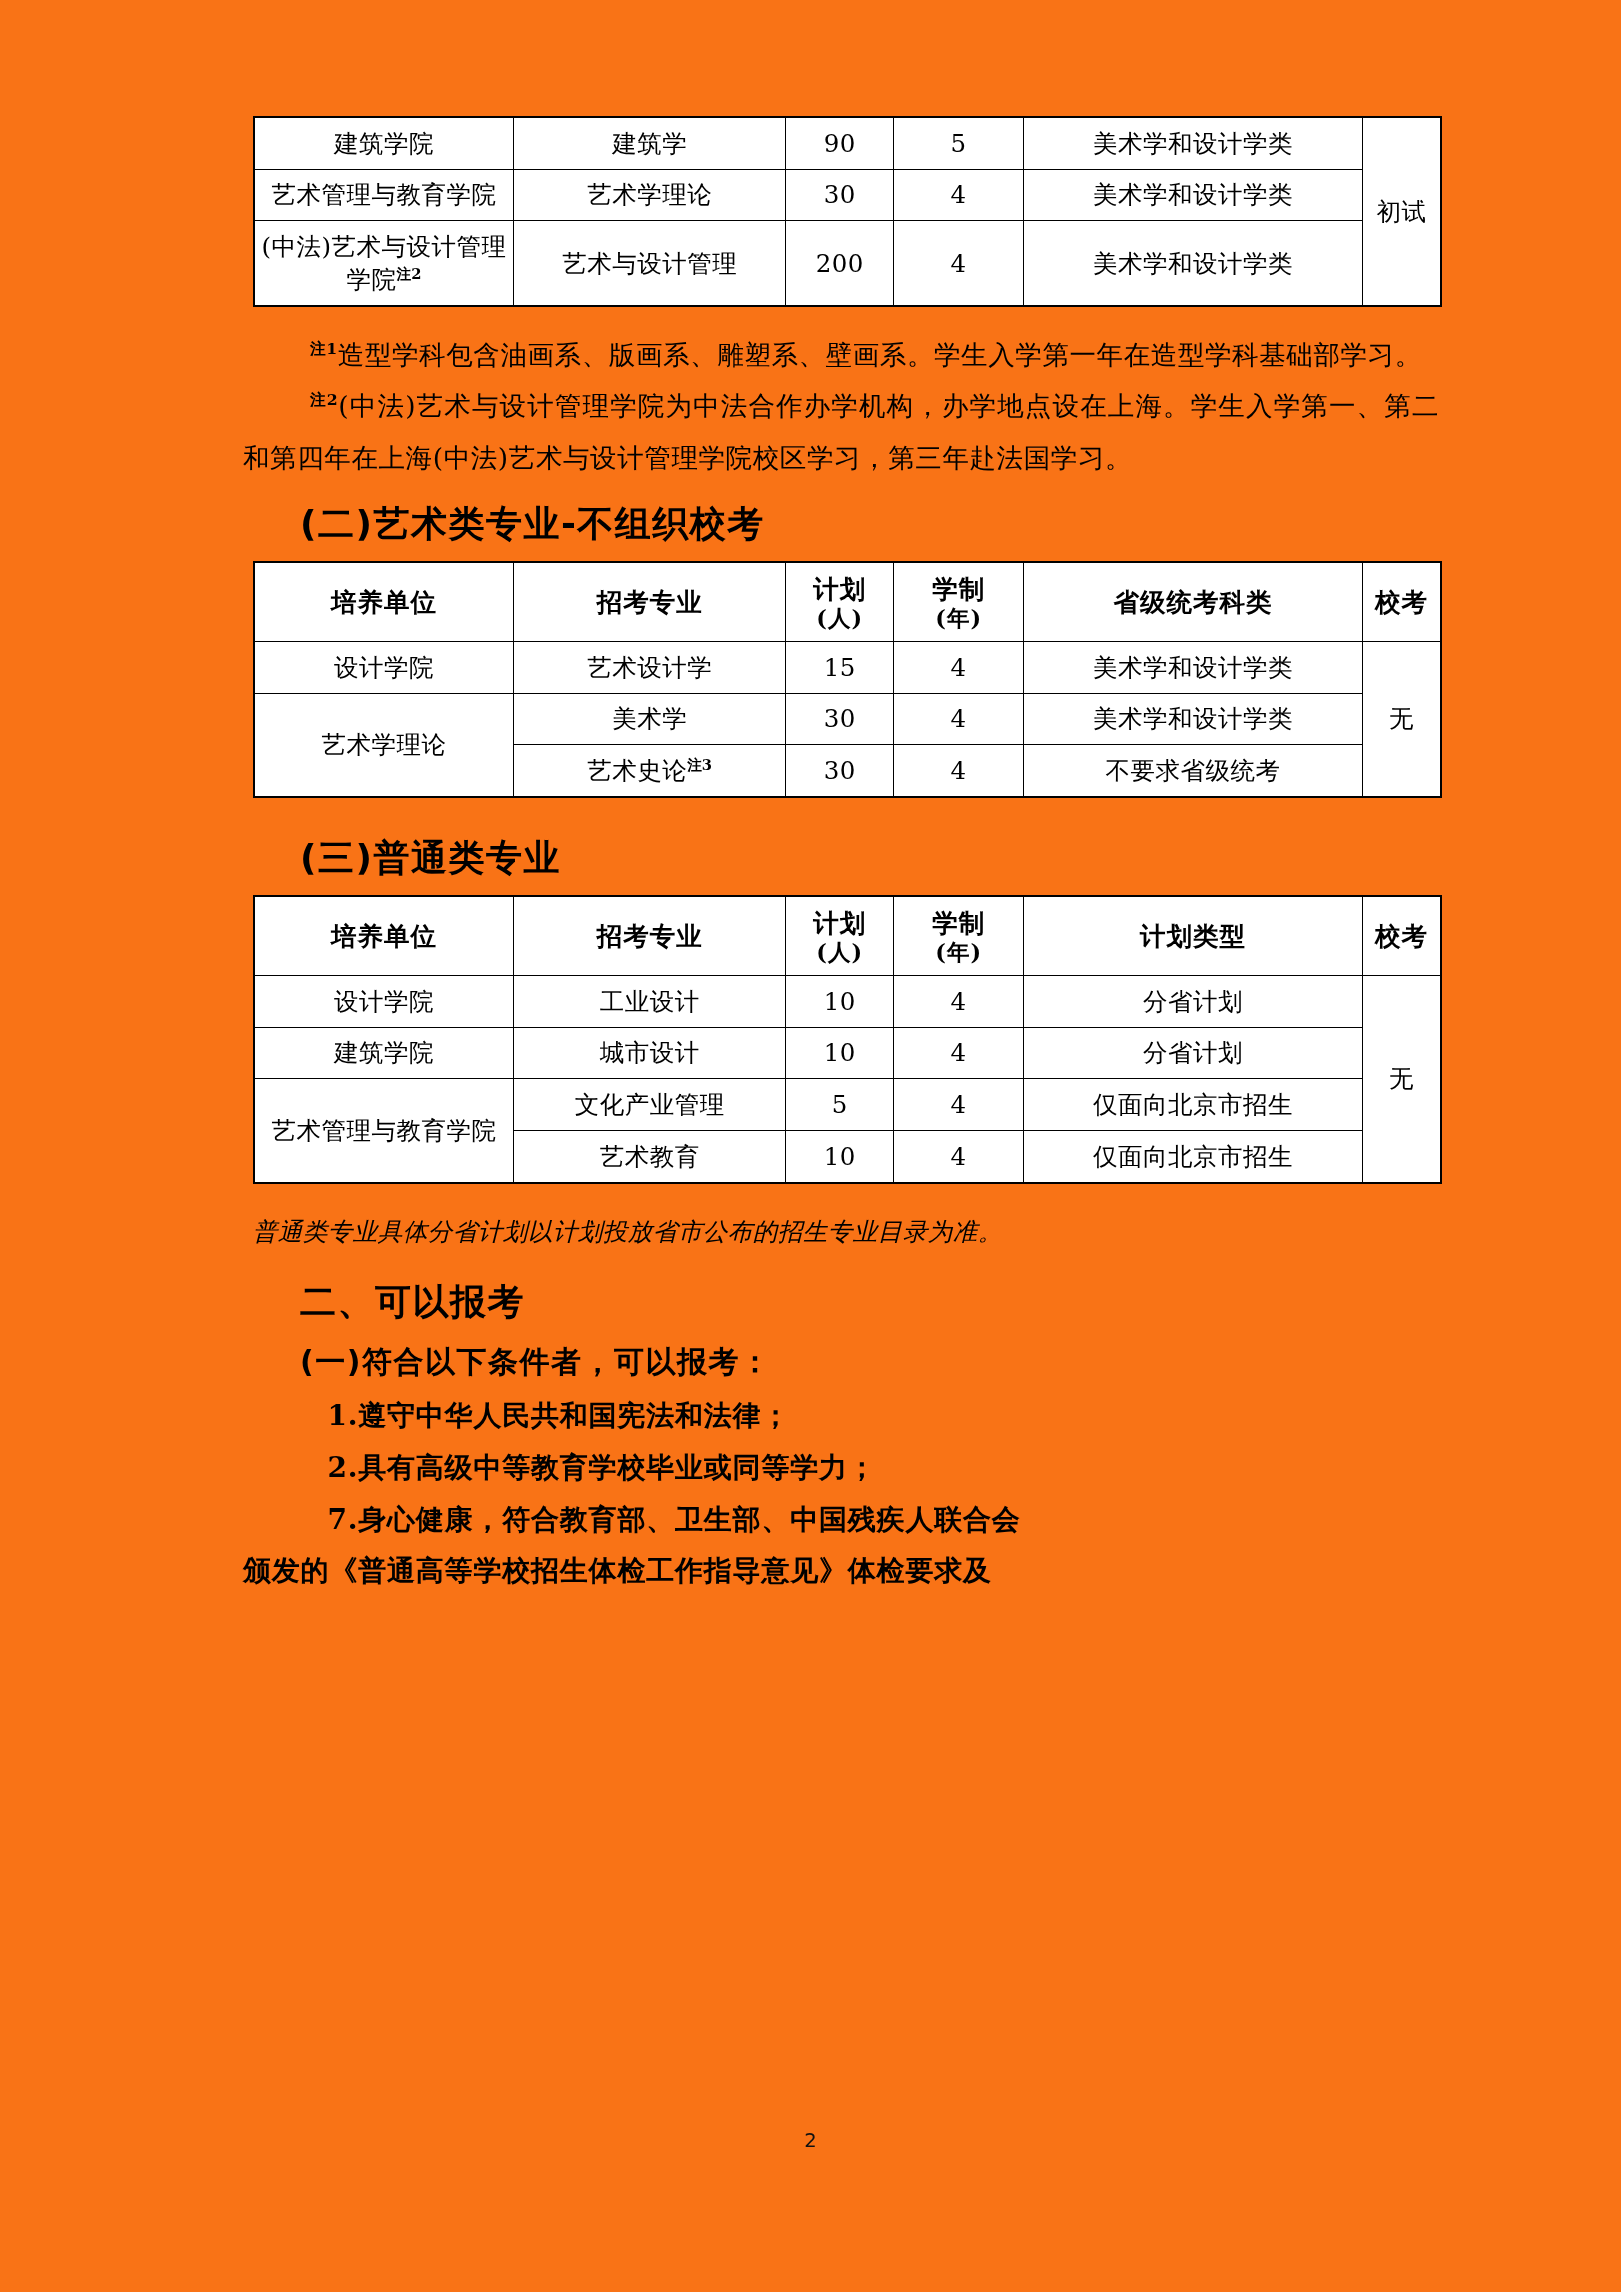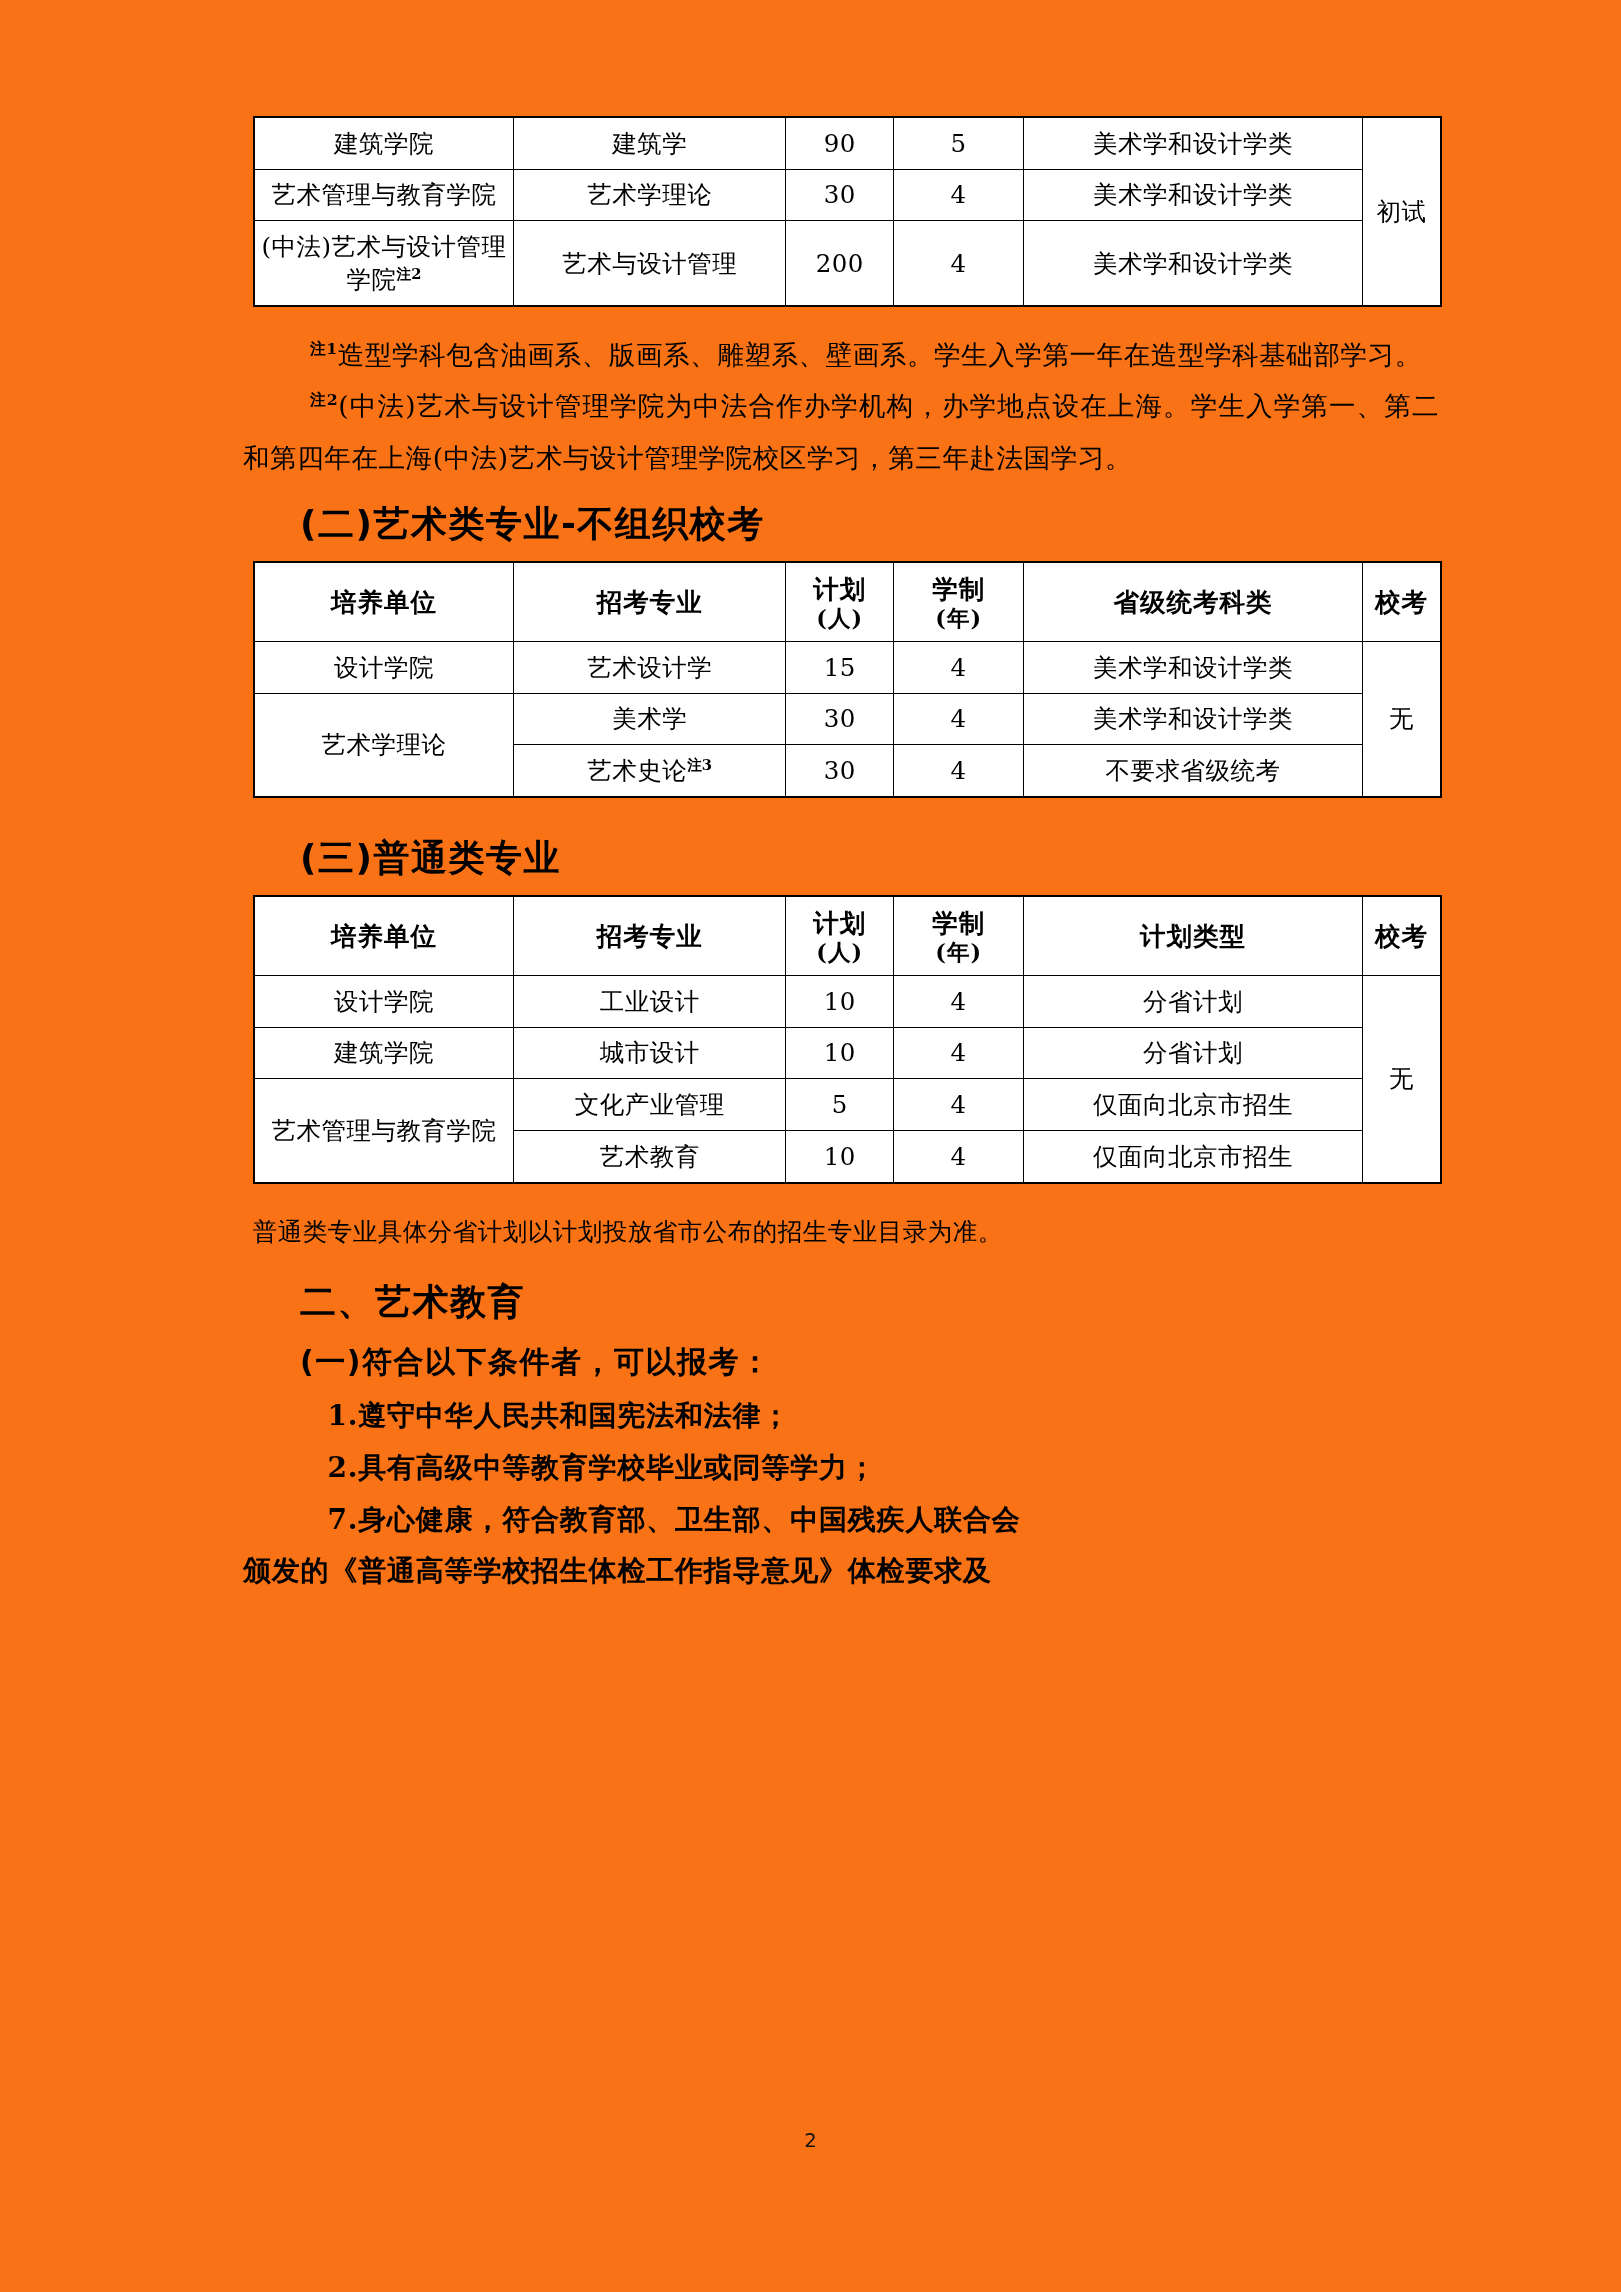--- a/index.html
+++ b/index.html
@@ -93,20 +93,21 @@
     margin-left: 12px;
   }
 
   .small-note {
     font-family: "DejaVu Serif", "Liberation Serif", serif;
     font-size: 24.5px;
     line-height: 1.9;
     letter-spacing: 0.5px;
     text-indent: 0;
     margin: 0;
+    font-style: italic;
   }
 
   
   .h-sec {
     font-family: "DejaVu Sans", "Liberation Sans", sans-serif;
     font-weight: bold;
     font-size: 36px;
     letter-spacing: 1.5px;
     margin: 0;
     line-height: 1.5;
@@ -321,21 +322,21 @@
         </tbody>
       </table>
     </div>
 
     <div class="spacer-md" style="height:25.5px;"></div>
 
     <p class="small-note" style="padding-left:9.8px;">普通类专业具体分省计划以计划投放省市公布的招生专业目录为准。</p>
 
     <div class="spacer-sm" style="height:19.6px;"></div>
 
-    <div class="h-sec head-indent">二、艺术教育</div>
+    <div class="h-sec head-indent">二、可以报考</div>
 
     <div class="h-sub head-indent" style="margin-top:9.8px;">(一)符合以下条件者，可以报考：</div>
 
     <div class="spacer-sm" style="height:5.9px;"></div>
 
     <p class="list-item head-indent">1.遵守中华人民共和国宪法和法律；</p>
     <p class="list-item head-indent">2.具有高级中等教育学校毕业或同等学力；</p>
     <p class="list-item head-indent">7.身心健康，符合教育部、卫生部、中国残疾人联合会</p>
     <p class="list-cont">颁发的《普通高等学校招生体检工作指导意见》体检要求及</p>
 

